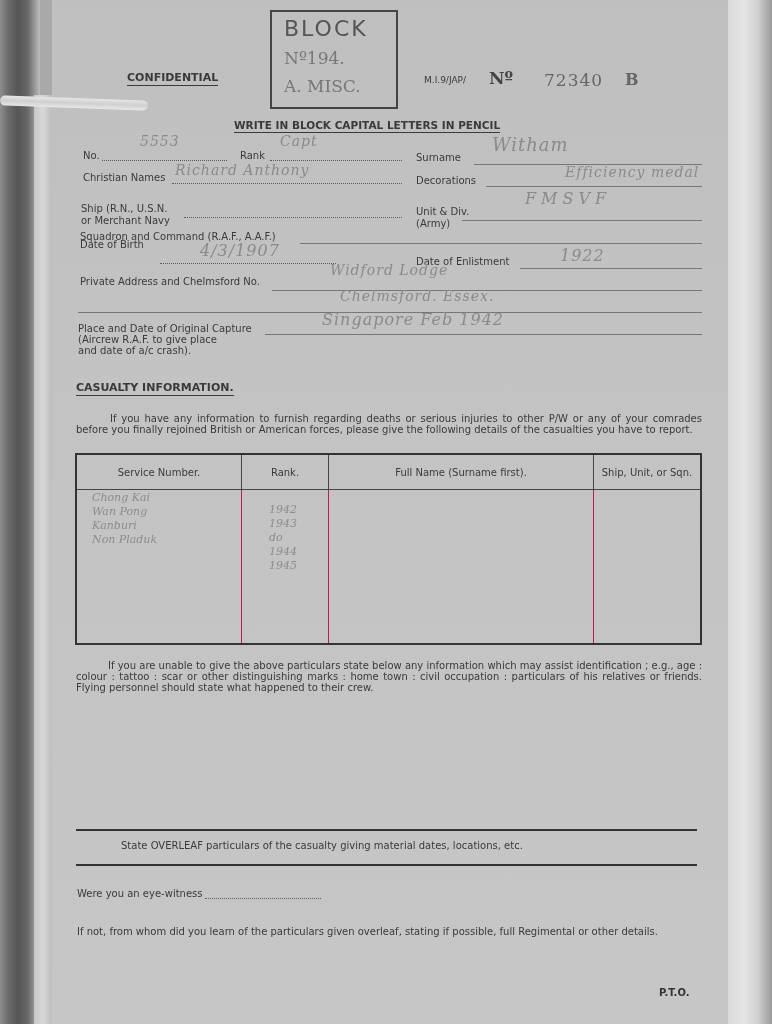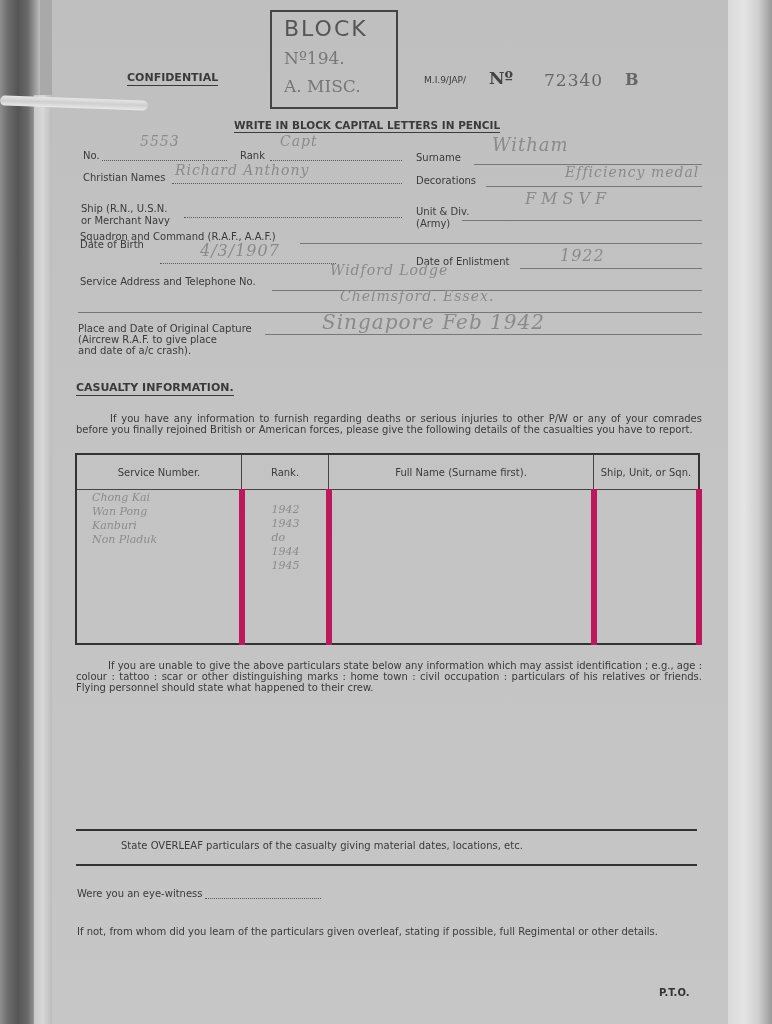--- a/index.html
+++ b/index.html
@@ -34,21 +34,21 @@
   .stamp .s1 { position:absolute; left:12px; top:4px; font-size:22px; color:#555; letter-spacing:2px; }
   .stamp .s2 { position:absolute; left:12px; top:36px; font-size:17px; color:#777; font-family:"DejaVu Serif", serif; }
   .stamp .s3 { position:absolute; left:12px; top:64px; font-size:17px; color:#777; font-family:"DejaVu Serif", serif; }
 
   .serial-no { position:absolute; left:489px; top:68px; font-family:"DejaVu Serif", serif; font-weight:bold; font-size:17px; color:#444; }
   .serial-num { position:absolute; left:544px; top:70px; font-family:"DejaVu Serif", serif; font-size:17px; color:#666; letter-spacing:1px; }
   .serial-b { position:absolute; left:625px; top:70px; font-family:"DejaVu Serif", serif; font-weight:bold; font-size:16px; color:#666; }
 
   table.cas { position:absolute; left:75px; top:453px; width:627px; height:192px; border-collapse:collapse; border:2px solid #333; }
   table.cas th { font-weight:normal; font-size:10px; color:#3a3a3a; height:32px; border:1px solid #444; border-bottom:1.5px solid #444; }
-  table.cas td { border-left:1px solid #444; border-right:6px solid #be185d; vertical-align:top; }
+  table.cas td { border-left:1px solid #444; border-right:1px solid #be185d; vertical-align:top; }
   .hl { position:absolute; left:76px; width:621px; border-bottom:2px solid #333; height:0; }
   .pto { position:absolute; left:659px; top:987px; font-size:10px; font-weight:bold; color:#333; }
 </style>
 </head>
 <body>
 
 <div class="spine"></div>
 <div class="spine-strip"></div>
 <div class="right-edge"></div>
 <div class="paper"></div>
@@ -98,33 +98,33 @@
 <div class="t" style="left:80px;top:231px;">Squadron and Command (R.A.F., A.A.F.)</div>
 <div class="line" style="left:300px;top:243px;width:402px;"></div>
 
 <div class="t" style="left:80px;top:239px;">Date of Birth</div>
 <div class="dots" style="left:160px;top:263px;width:176px;"></div>
 <div class="hand" style="left:200px;top:241px;font-size:16px;">4/3/1907</div>
 <div class="t" style="left:416px;top:256px;">Date of Enlistment</div>
 <div class="line" style="left:520px;top:268px;width:182px;"></div>
 <div class="hand" style="left:560px;top:246px;font-size:16px;">1922</div>
 
-<div class="t" style="left:80px;top:276px;">Service Address and Telephone No.</div>
+<div class="t" style="left:80px;top:276px;">Private Address and Chelmsford No.</div>
 <div class="line" style="left:272px;top:290px;width:430px;"></div>
 <div class="hand" style="left:330px;top:262px;">Widford Lodge</div>
 <div class="line" style="left:78px;top:312px;width:624px;"></div>
 <div class="hand" style="left:340px;top:288px;">Chelmsford. Essex.</div>
 
 <div class="t" style="left:78px;top:323px;line-height:11px;">
   <span>Place and Date of Original Capture</span><br>
   <span>(Aircrew R.A.F. to give place</span><br>
   <span>and date of a/c crash).</span>
 </div>
 <div class="line" style="left:265px;top:334px;width:437px;"></div>
-<div class="hand" style="left:322px;top:310px;font-size:20px;">Singapore Feb 1942</div>
+<div class="hand" style="left:322px;top:310px;font-size:16px;">Singapore Feb 1942</div>
 
 <div class="t bold ul" style="left:76px;top:381px;font-size:11px;">CASUALTY INFORMATION.</div>
 <div class="para" style="left:76px;top:413px;width:626px;text-indent:34px;">If you have any information to furnish regarding deaths or serious injuries to other P/W or any of your comrades before you finally rejoined British or American forces, please give the following details of the casualties you have to report.</div>
 
 <table class="cas">
   <thead>
     <tr>
       <th style="width:162px;">Service Number.</th>
       <th style="width:84px;">Rank.</th>
       <th style="width:262px;border-radius:6px;">Full Name (Surname first).</th>

